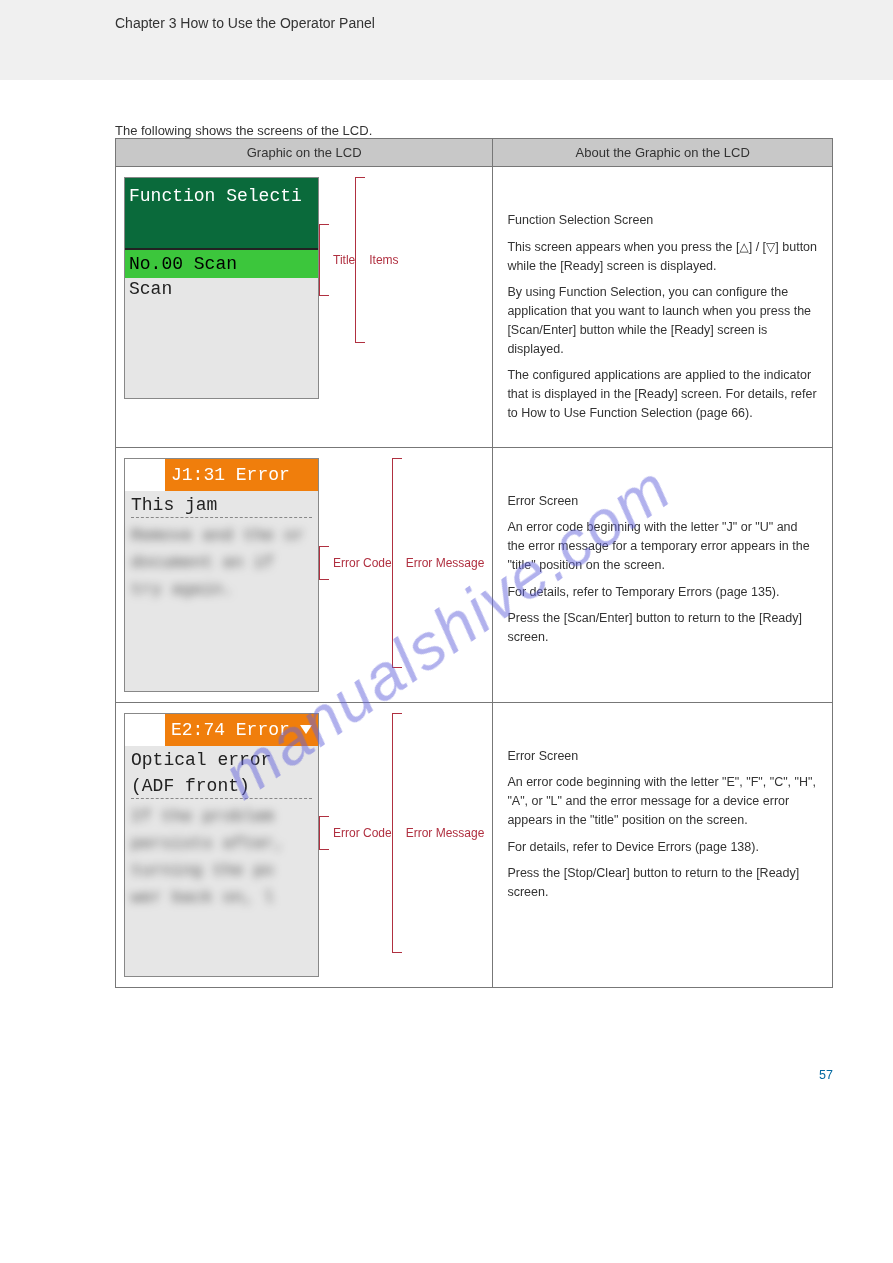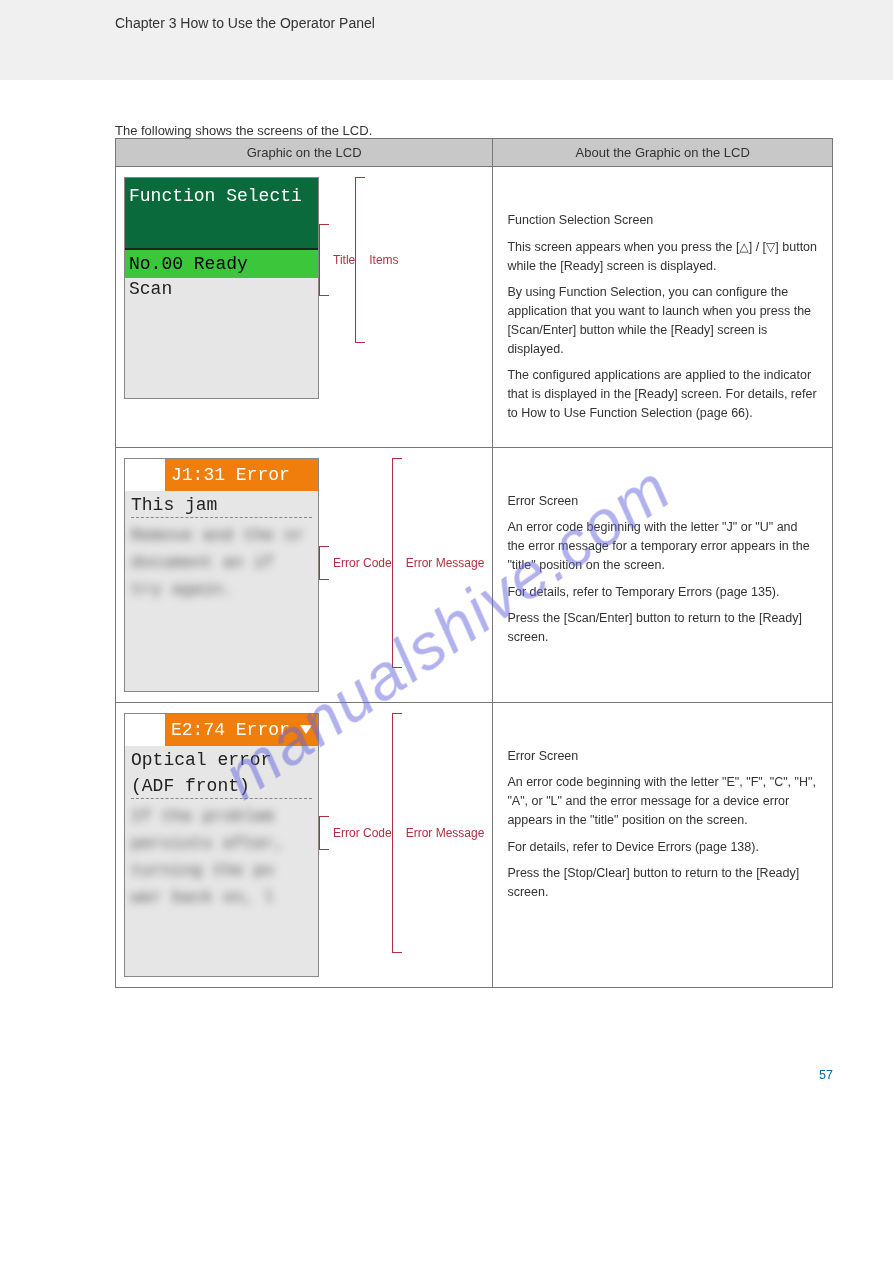--- a/index.html
+++ b/index.html
@@ -161,21 +161,21 @@
         <tr>
       <th class="cell-g">Graphic on the LCD</th>
       <th>About the Graphic on the LCD</th>
     </tr>
 
     <tr>
       <td class="cell-g">
         <div class="lcd-wrap">
           <div class="lcd">
             <div class="title">Function Selecti</div>
-            <div class="sel">No.00 Ready</div>
+            <div class="sel">No.00 Scan</div>
             <div class="body">Scan</div>
           </div>
           <div class="brackets">
             <div class="br">
                   <div class="tick" style="height:72px"></div>
                   <div class="lbl">Title</div>
                 </div>
             <div class="br">
                   <div class="tick" style="height:166px"></div>
                   <div class="lbl">Items</div>

